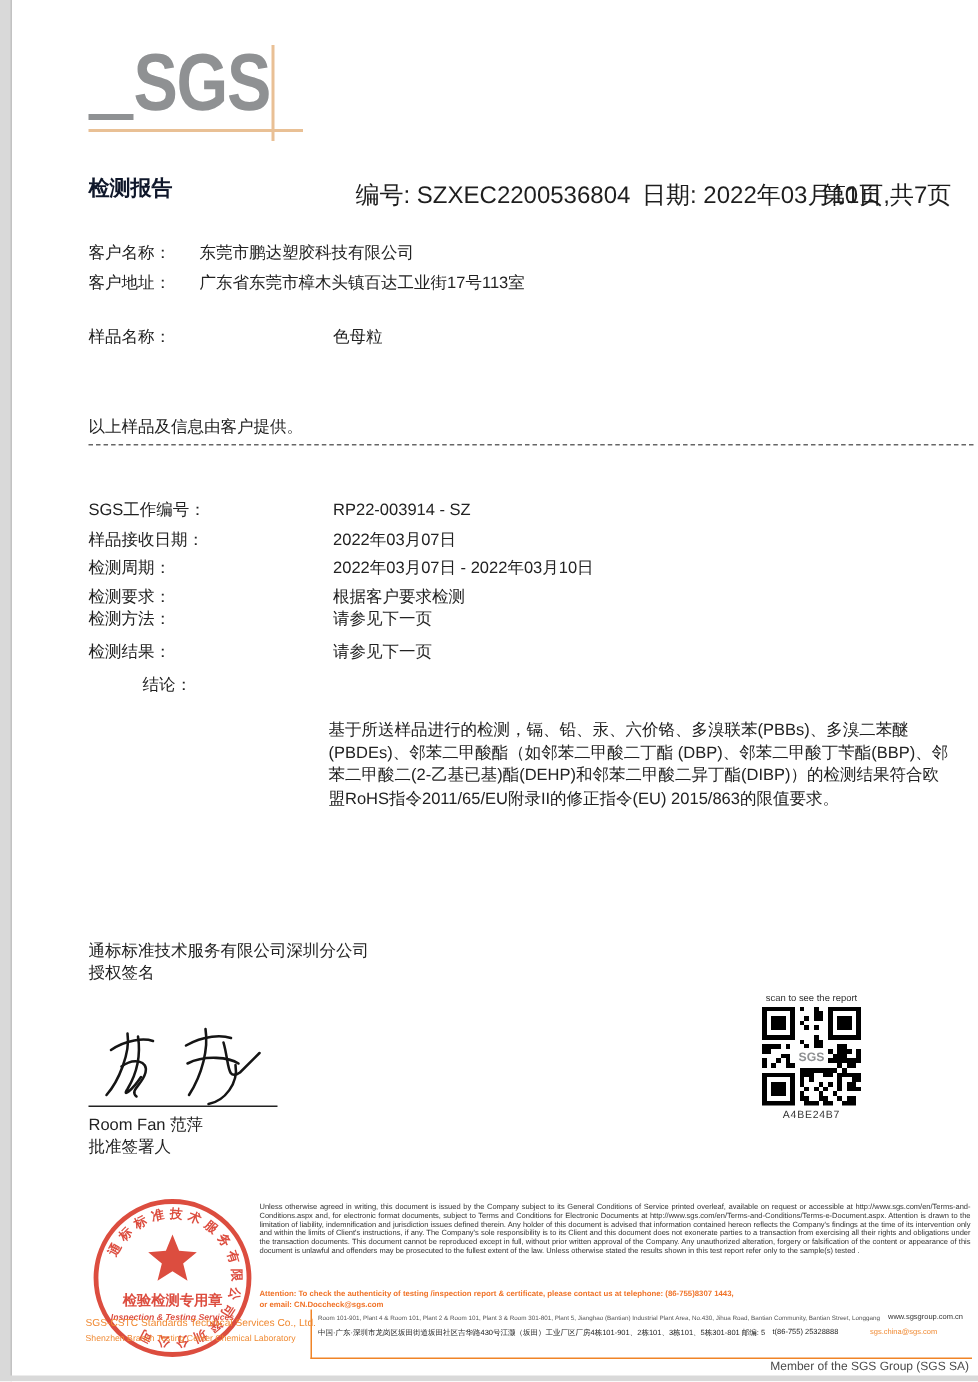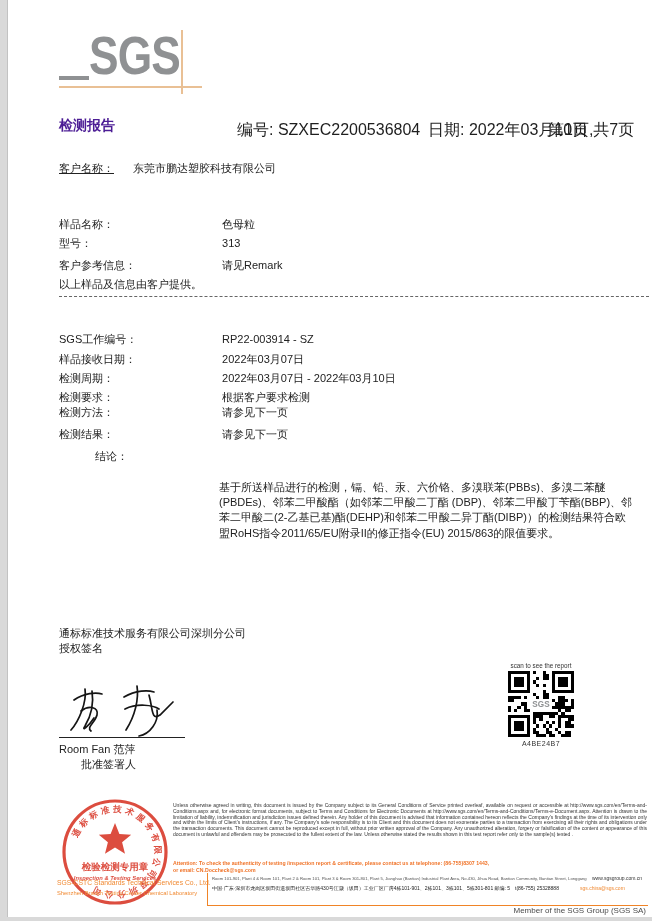--- a/index.html
+++ b/index.html
@@ -9,40 +9,40 @@
   .edge-bottom{position:absolute;left:0;top:917px;width:652px;height:4px;background:#d9d9d9;}
 
   
   .logo-text{position:absolute;left:89px;top:28px;font-size:54px;font-weight:700;color:#8f9193;
              letter-spacing:-1px;transform:scaleX(0.82);transform-origin:left top;line-height:1;}
   .logo-underscore{position:absolute;left:59px;top:76px;width:30px;height:4px;background:#8f9193;}
   .logo-vline{position:absolute;left:181px;top:30px;width:2px;height:64px;background:#e9c095;}
   .logo-hline{position:absolute;left:59px;top:86px;width:143px;height:2px;background:#e9c095;}
 
   
-  .report-title{position:absolute;left:59px;top:117px;font-size:14px;font-weight:700;color:#4c1d95;}
+  .report-title{position:absolute;left:59px;top:117px;font-size:14px;font-weight:700;color:#0f172a;}
   .hdr{position:absolute;top:120px;font-size:16px;color:#1e1e1e;white-space:nowrap;}
   .hdr-no{left:237px;} .hdr-date{left:428px;text-align:right;} .hdr-page{left:548px;}
 
   
   .row{position:absolute;left:59px;font-size:11px;color:#222;white-space:nowrap;}
-  .lbl-c{display:inline-block;width:71px;text-decoration:underline;}
+  .lbl-c{display:inline-block;width:71px;}
   .lbl-j{display:inline-block;width:160px;}
   .dash-sep{position:absolute;left:59px;top:296px;width:590px;border-top:1px dashed #666;}
 
   .conc-label{position:absolute;left:59px;top:449px;font-size:11px;margin-left:36px;}
   .conc-text{position:absolute;left:219px;top:448px;width:416px;font-size:11px;line-height:15.2px;white-space:normal;margin-top:32px;}
 
   
   .sig-company{position:absolute;left:59px;top:626px;font-size:11px;}
   .sig-auth{position:absolute;left:59px;top:641px;font-size:11px;}
   .sig-svg{position:absolute;left:60px;top:680px;}
   .sig-line{position:absolute;left:59px;top:737px;width:126px;border-top:1.5px solid #222;}
   .sig-name{position:absolute;left:59px;top:742px;font-size:11px;}
-  .sig-role{position:absolute;left:59px;top:757px;font-size:11px;margin-left:22px;}
+  .sig-role{position:absolute;left:59px;top:757px;font-size:11px;}
 
   
   .qr-caption{position:absolute;left:496px;top:662px;width:90px;text-align:center;font-size:6.3px;color:#333;}
   .qr-svg{position:absolute;left:508px;top:671px;}
   .qr-code-text{position:absolute;left:496px;top:740px;width:90px;text-align:center;font-size:7px;letter-spacing:.5px;color:#333;}
 
   
   .stamp-svg{position:absolute;left:60px;top:797px;opacity:.9;}
 
   
@@ -81,32 +81,28 @@
   <div class="hdr hdr-date">
     <span>日期:</span>
     <span>2022年03月10日</span>
   </div>
   <div class="hdr hdr-page">第1页,共7页</div>
 
   <div class="row" style="top:161px">
     <span class="lbl-c">客户名称：</span>
     <span>东莞市鹏达塑胶科技有限公司</span>
   </div>
+  <div class="row" style="top:181px">
+    <span class="lbl-c">客户地址：</span>
+    <span>广东省东莞市樟木头镇百达工业街17号113室</span>
+  </div>
 
   <div class="row" style="top:217px">
     <span class="lbl-j">样品名称：</span>
     <span>色母粒</span>
-  </div>
-  <div class="row" style="top:236px">
-    <span class="lbl-j">型号：</span>
-    <span>313</span>
-  </div>
-  <div class="row" style="top:258px">
-    <span class="lbl-j">客户参考信息：</span>
-    <span>请见Remark</span>
   </div>
   <div class="row" style="top:277px">以上样品及信息由客户提供。</div>
 
   <div class="dash-sep"></div>
 
   <div class="row" style="top:332px">
     <span class="lbl-j">SGS工作编号：</span>
     <span>RP22-003914 - SZ</span>
   </div>
   <div class="row" style="top:352px">

